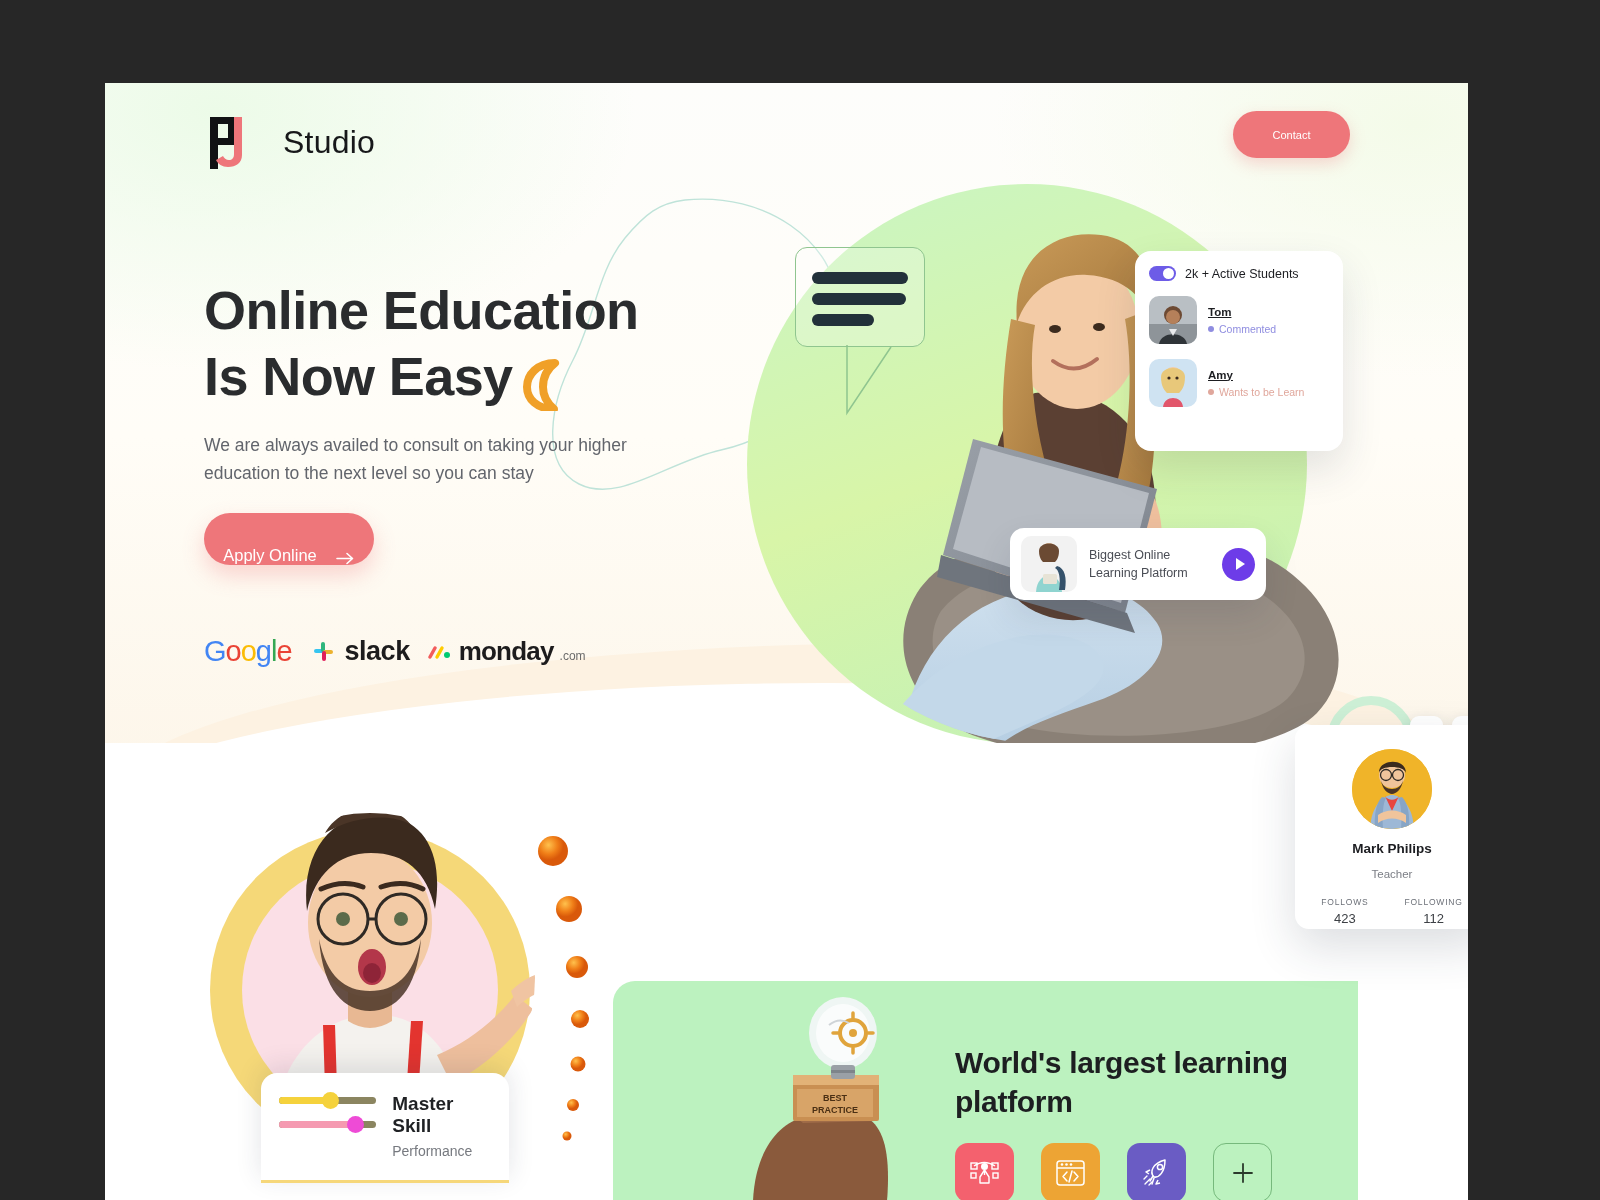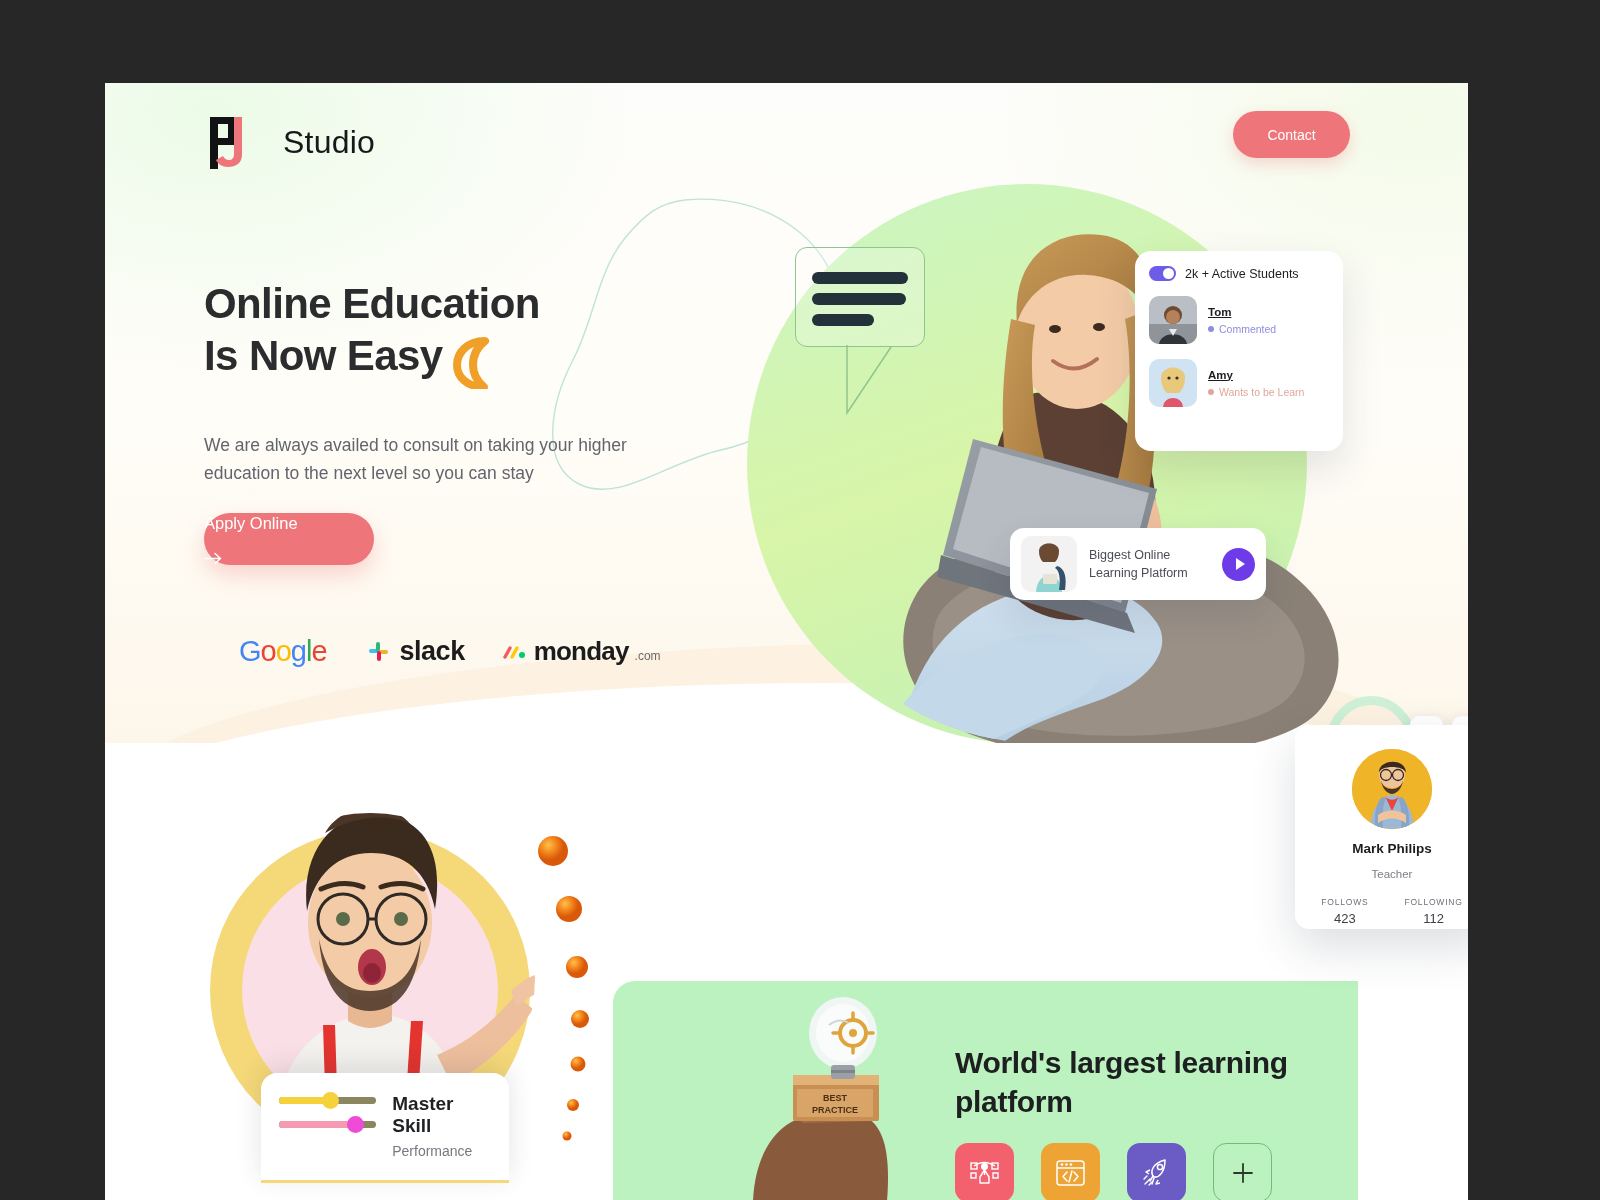--- a/index.html
+++ b/index.html
@@ -57,49 +57,48 @@
     position:absolute; left:420px; top:0; height:110px;
     display:flex; align-items:center; gap:49px;
   }
   .nav-links a {
     font-size:17.5px; color:#3b3d42; text-decoration:none; white-space:nowrap;
   }
   .contact-btn {
     position:absolute; right:118px; top:28px;
     width:117px; height:47px; border-radius:24px;
     background:#ee767a; border:none; color:#fff;
-    font-size:14px; font-family:"Liberation Sans", sans-serif;
+    font-size:11px; font-family:"Liberation Sans", sans-serif;
     cursor:pointer;
     box-shadow:0 6px 16px rgba(238,118,122,.28);
   }
 
   
   .h1 {
     position:absolute; left:99px; top:195px; width:560px;
-    font-size:42px; line-height:1.22; font-weight:700;
+    font-size:54px; line-height:1.22; font-weight:700;
     color:#2a2c2e; letter-spacing:-.6px;
   }
   .h1 .crescent {
     display:inline-block; position:relative; top:8px; left:8px;
     width:42px; height:52px;
   }
   .sub {
     position:absolute; left:99px; top:348px; width:470px;
     font-size:17.5px; line-height:1.62; color:#62656c;
   }
   .apply-btn {
     position:absolute; left:99px; top:430px;
     width:170px; height:52px; border-radius:27px;
     background:#ee767a; border:none; color:#fff; cursor:pointer;
     font-size:16.5px; font-family:"Liberation Sans", sans-serif;
-    display:flex; align-items:flex-start; justify-content:center; gap:19px;
+    display:flex; align-items:flex-end; justify-content:center; gap:19px;
     box-shadow:0 10px 22px rgba(238,118,122,.3);
-    flex-direction:column;
-  }
-  .brands { position:absolute; left:99px; top:552px; display:flex; align-items:center; gap:38px;margin-left:35px; }
+  }
+  .brands { position:absolute; left:99px; top:552px; display:flex; align-items:center; gap:18px; }
   .brand-google { font-size:29px; font-weight:500; letter-spacing:-1px; }
   .brand-slack { display:flex; align-items:center; gap:8px; font-size:27px; font-weight:700; color:#1d1c1d; letter-spacing:-.5px; }
   .brand-monday { display:flex; align-items:baseline; gap:6px; font-size:26px; font-weight:700; color:#1d1c1d; letter-spacing:-.8px; }
   .brand-monday .dotcom { font-size:12px; font-weight:400; color:#6b6b6b; letter-spacing:0; }
 
   
   .green-circle {
     position:absolute; left:642px; top:101px; width:560px; height:560px;
     border-radius:50%;
     background:linear-gradient(160deg,#c9f5c4 0%, #d8f5a8 48%, #bff0b8 100%);

